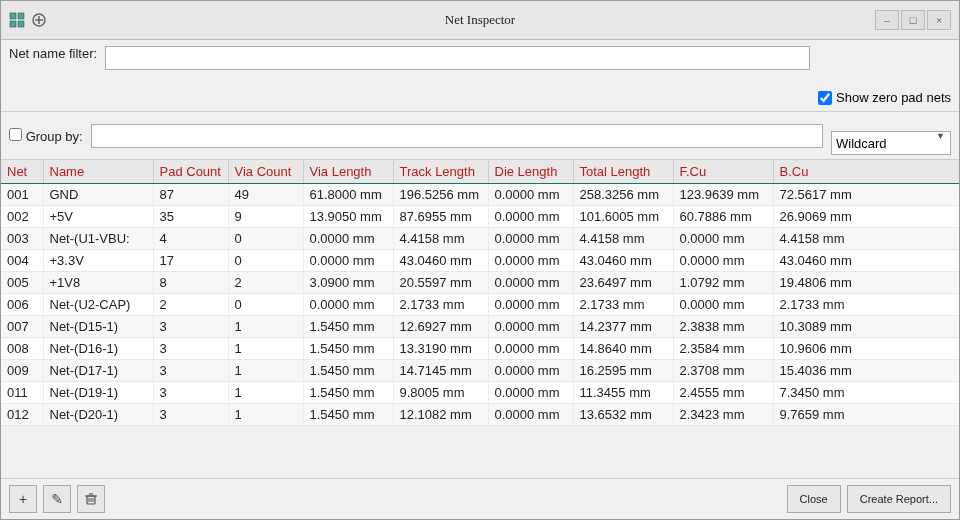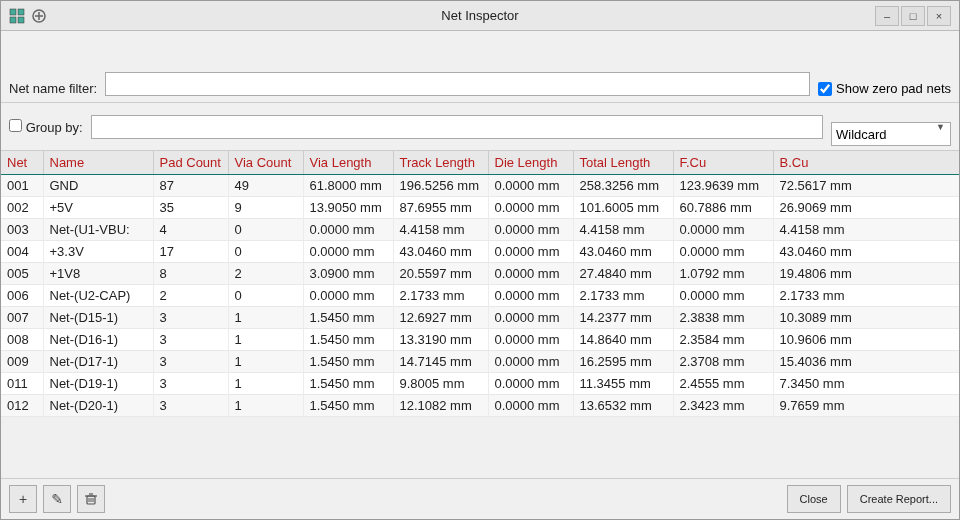--- a/index.html
+++ b/index.html
@@ -17,23 +17,24 @@
       background: #f0f0f0;
       border: 1px solid #999;
       display: flex;
       flex-direction: column;
     }
     .titlebar {
       background: #e8e8e8;
       border-bottom: 1px solid #bbb;
       display: flex;
       align-items: center;
-      height: 30px;
+      height: 39px;
       padding: 12px 8px;
       position: relative;
+      font-family: Liberation Serif, serif;
     }
     .titlebar-icons {
       display: flex;
       gap: 6px;
       align-items: center;
     }
     .titlebar-icon {
       width: 16px;
       height: 16px;
     }
@@ -56,21 +57,21 @@
       border: 1px solid #bbb;
       display: flex;
       align-items: center;
       justify-content: center;
       cursor: pointer;
       font-size: 11px;
       color: #444;
     }
     .toolbar-row {
       display: flex;
-      align-items: flex-end;
+      align-items: flex-start;
       padding: 6px 8px;
       gap: 8px;
       background: #f0f0f0;
       border-bottom: 1px solid #ccc;
     }
     .toolbar-label {
       font-size: 13px;
       color: #222;
       white-space: nowrap;
     }
@@ -355,21 +356,21 @@
             <td>43.0460 mm</td>
           </tr>
           <tr>
             <td>005</td>
             <td>+1V8</td>
             <td>8</td>
             <td>2</td>
             <td>3.0900 mm</td>
             <td>20.5597 mm</td>
             <td>0.0000 mm</td>
-            <td>27.4840 mm</td>
+            <td>23.6497 mm</td>
             <td>1.0792 mm</td>
             <td>19.4806 mm</td>
           </tr>
           <tr>
             <td>006</td>
             <td>Net-(U2-CAP)</td>
             <td>2</td>
             <td>0</td>
             <td>0.0000 mm</td>
             <td>2.1733 mm</td>

